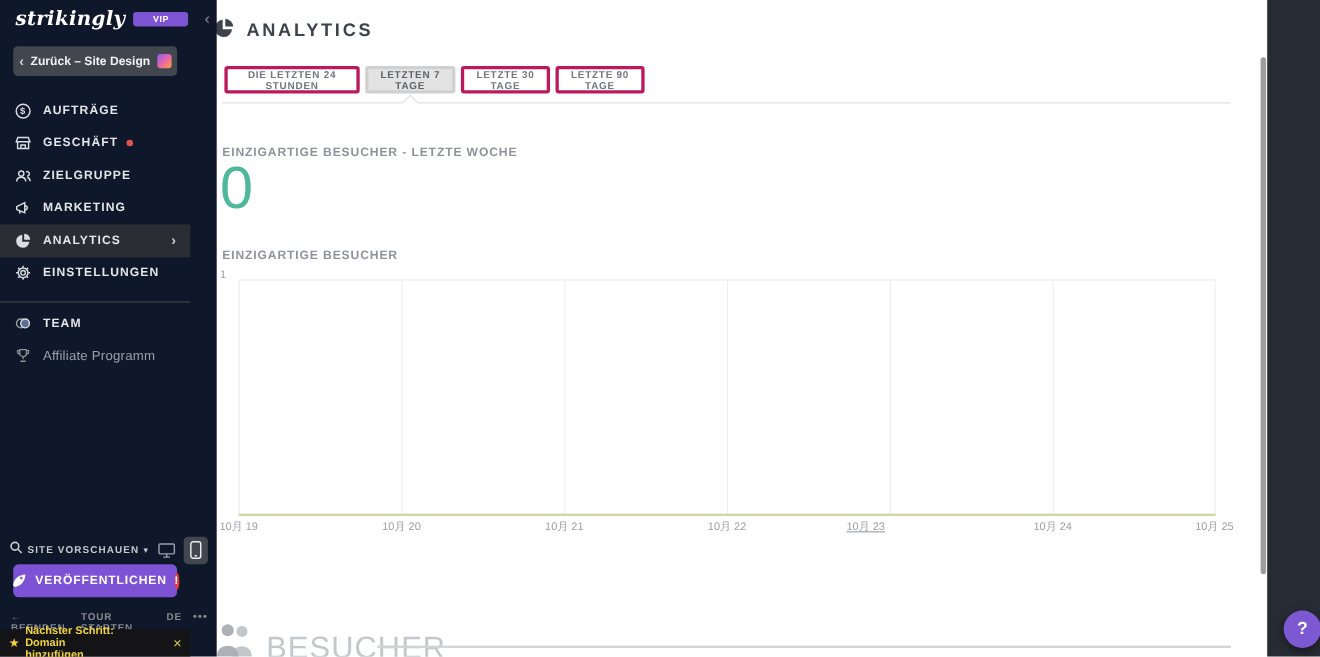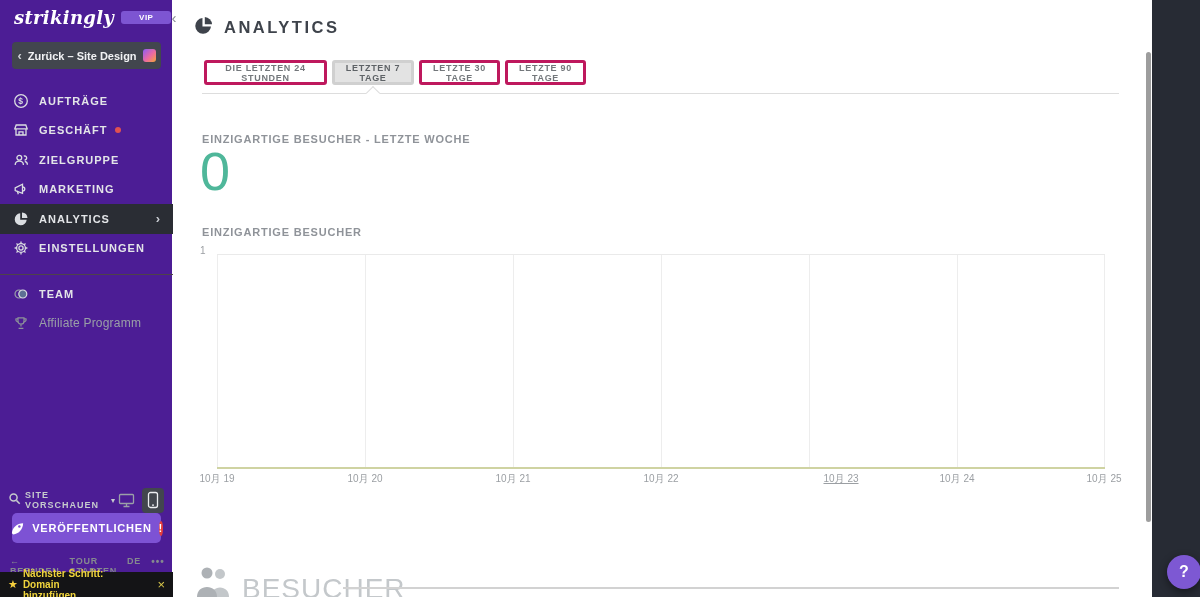--- a/index.html
+++ b/index.html
@@ -1,20 +1,20 @@
 <!DOCTYPE html>
 <html><head>
 <meta charset="utf-8">
 <style>
   * { margin:0; padding:0; box-sizing:border-box; }
   html,body { width:1200px; height:597px; overflow:hidden; }
   body { font-family:"Liberation Sans", sans-serif; background:#fff; position:relative; }
 
   
-  .sidebar { position:absolute; left:0; top:0; width:172px; height:597px; background:#4c1d95; z-index:5; }
+  .sidebar { position:absolute; left:0; top:0; width:197px; height:597px; background:#0f172a; z-index:5; }
   .logo-row { position:absolute; top:4px; left:14px; right:6px; height:26px; display:flex; align-items:center; }
   .logo { color:#fff; font-family:"DejaVu Serif", serif; font-style:italic; font-weight:bold; font-size:18px; letter-spacing:.3px; }
   .vip { background:#7d55d2; color:#fff; font-size:8px; font-weight:bold; letter-spacing:.5px; border-radius:3px; padding:2px 18px; margin-left:7px; }
   .collapse { margin-left:auto; color:#878b92; font-size:15px; cursor:pointer; line-height:1; }
 
   .back-btn { position:absolute; top:42px; left:12px; width:149px; height:27px; background:#42464e; border-radius:4px;
     display:flex; align-items:center; justify-content:center; gap:6px; color:#f1f2f4; font-size:11px; font-weight:bold; cursor:pointer; }
   .back-chev { font-size:13px; color:#cfd2d7; }
   .grad-icon { width:13px; height:13px; border-radius:3px; background:linear-gradient(135deg,#8b5cf6 0%,#ec6aa0 55%,#f5a638 100%); }
 
@@ -69,21 +69,21 @@
   .stat-value { position:absolute; top:144px; left:27px; color:#4fb79a; font-size:54px; font-weight:400; line-height:1; }
   .chart-label { position:absolute; top:226px; left:29px; color:#8f9399; font-size:11px; font-weight:bold; letter-spacing:.8px; }
 
   .ytick { position:absolute; top:245px; left:27px; color:#9b9fa3; font-size:10px; }
   .plot { position:absolute; left:44px; top:254px; width:888px; height:215px; border-top:1px solid #eaeaea; }
   .gl { position:absolute; top:0; bottom:0; width:1px; background:#ededed; }
   .gl.g0{left:0;} .gl.g1{left:148px;} .gl.g2{left:296px;} .gl.g3{left:444px;} .gl.g4{left:592px;} .gl.g5{left:740px;} .gl.g6{left:887px;}
   .baseline { position:absolute; left:0; right:0; bottom:0; height:2px; background:#cfd3a2; }
   .xlabels { position:absolute; top:472px; left:0; width:979px; height:14px; }
   .xl { position:absolute; transform:translateX(-50%); color:#9b9fa3; font-size:10px; white-space:nowrap; }
-  .xl.x0{left:44px;} .xl.x1{left:192px;} .xl.x2{left:340px;} .xl.x3{left:488px;} .xl.x4{left:668px;text-decoration:underline;} .xl.x5{left:784px;} .xl.x6{left:931px;}
+  .xl.x0{left:44px;} .xl.x1{left:192px;} .xl.x2{left:340px;} .xl.x3{left:488px;} .xl.x4{left:614px;text-decoration:underline;} .xl.x5{left:784px;} .xl.x6{left:931px;}
 
   .next-section { position:absolute; top:567px; left:24px; display:flex; align-items:flex-start; }
   .next-title { color:#c4c8cb; font-size:28px; letter-spacing:1px; margin-left:7px; margin-top:6px; }
   .next-rule { position:absolute; top:587px; left:170px; width:776px; height:2px; background:#d2d2d2; }
 
   
   .backdrop { position:absolute; left:1152px; top:0; width:48px; height:597px; background:#272b34; }
   .scroll-thumb { position:absolute; left:1146px; top:52px; width:5px; height:470px; background:#9d9d9d; border-radius:3px; cursor:pointer; z-index:6; }
   .help-btn { position:absolute; left:1167px; top:555px; width:34px; height:34px; border-radius:50%; background:#7d58d3;
     box-shadow:0 3px 8px rgba(0,0,0,.45); color:#fff; font-size:16px; font-weight:bold; display:flex; align-items:center; justify-content:center;

